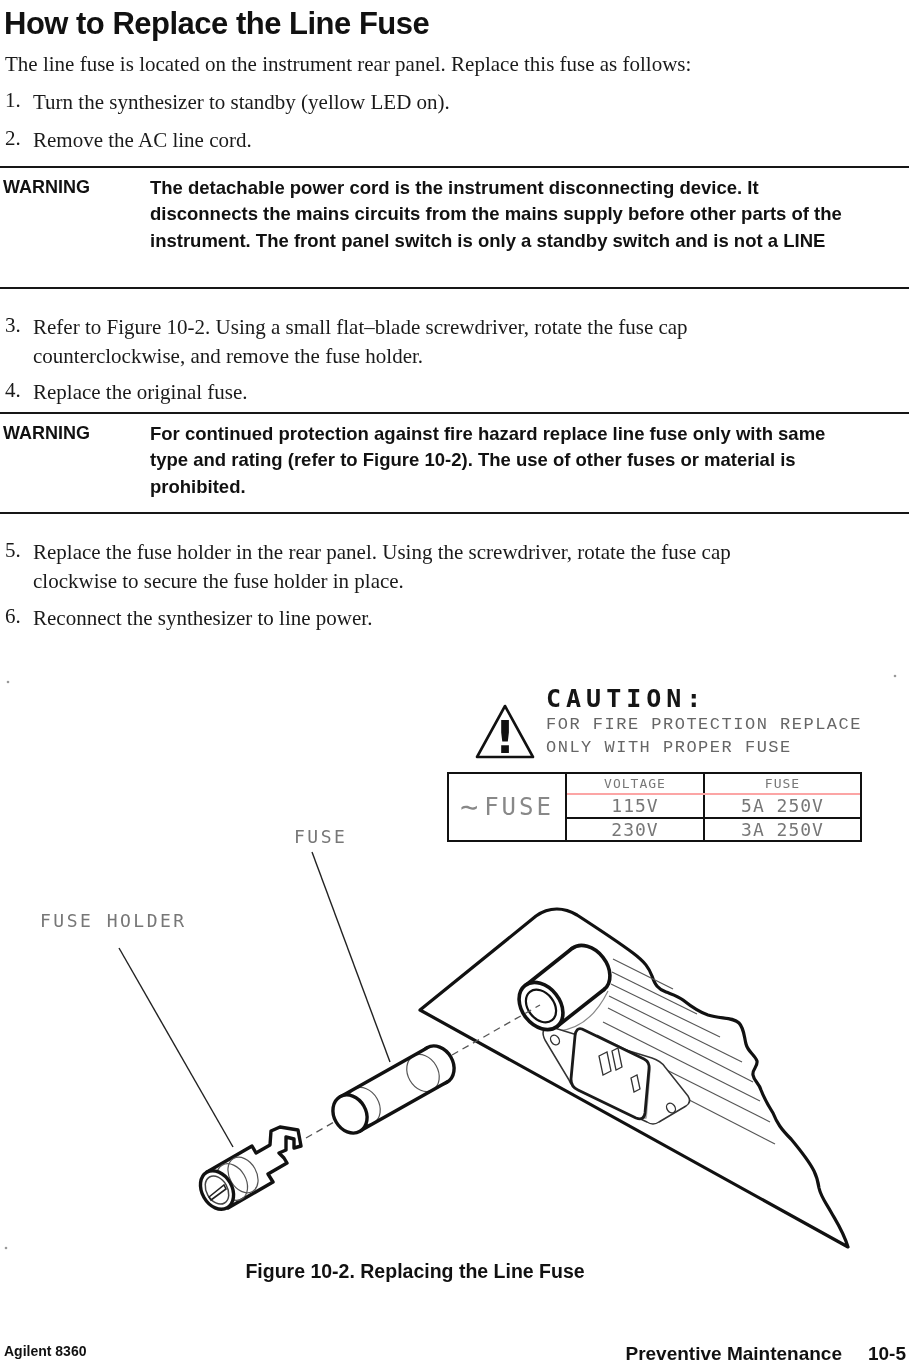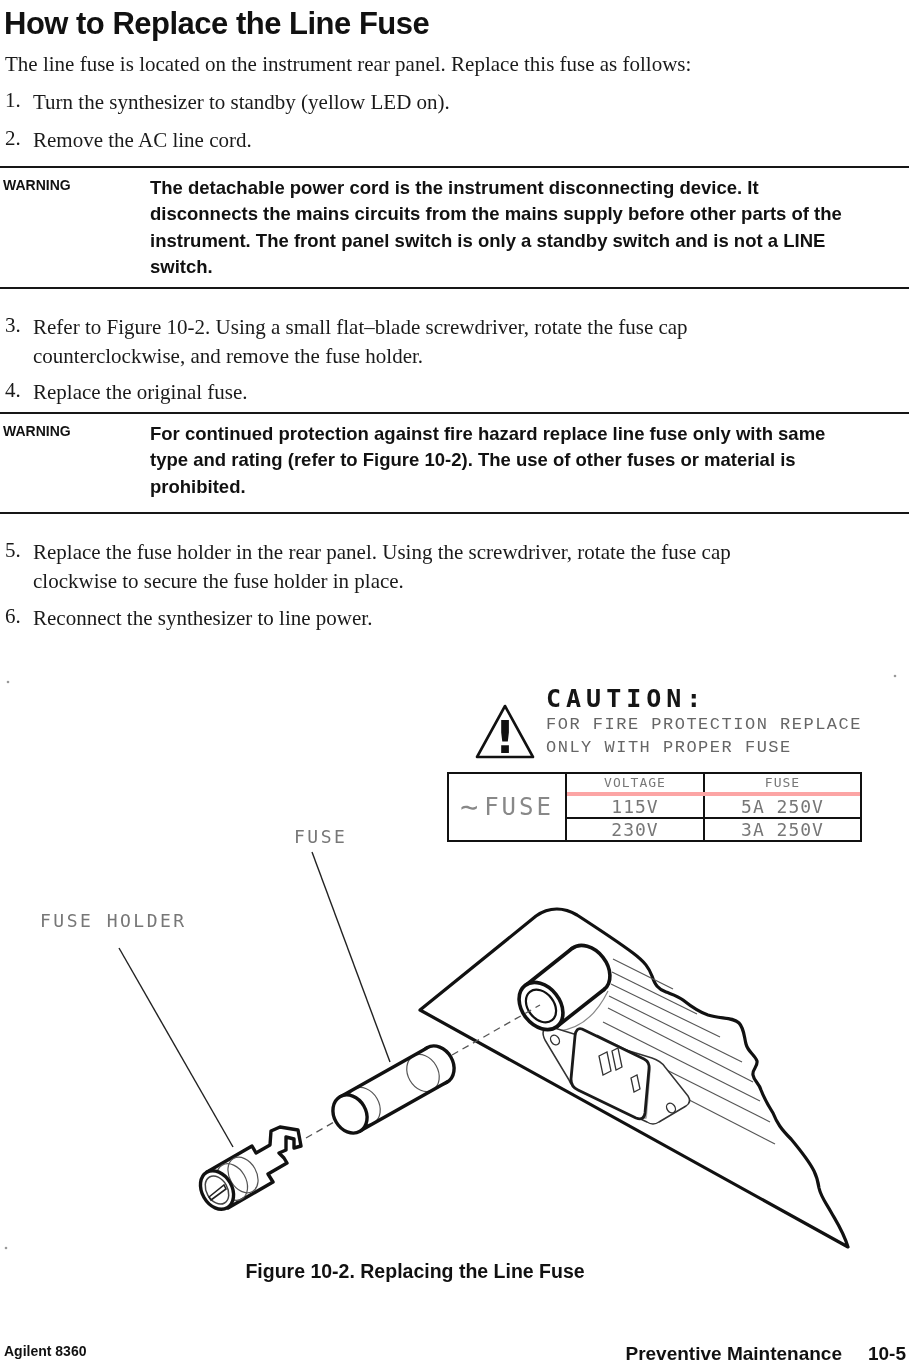--- a/index.html
+++ b/index.html
@@ -6,36 +6,36 @@
   .page{position:relative;width:909px;height:1366px;background:#ffffff;overflow:hidden;
         font-family:"Liberation Sans",sans-serif;color:#111;}
   .abs{position:absolute;}
   .title{left:4px;top:6px;font-size:31px;font-weight:bold;letter-spacing:-0.5px;}
   .intro{left:5px;top:52px;font-family:"Liberation Serif",serif;font-size:21px;color:#1a1a1a;}
   .step{position:absolute;left:5px;display:flex;font-family:"Liberation Serif",serif;
         font-size:21px;color:#1a1a1a;}
   .step .num{width:28px;flex:0 0 28px;}
   .step .stlines div{line-height:28.5px;}
   .rule{position:absolute;left:0;width:909px;height:2px;background:#161616;}
-  .wlabel{position:absolute;left:3px;font-size:14px;font-weight:bold;letter-spacing:0px;}
+  .wlabel{position:absolute;left:3px;font-size:18px;font-weight:bold;letter-spacing:0px;}
   .wtext{position:absolute;left:150px;width:760px;font-size:18.5px;font-weight:bold;}
   .wtext div{line-height:26.3px;}
   .cad{font-family:"DejaVu Sans Mono",monospace;color:#777;}
   .caution-title{left:546px;top:684px;font-family:"DejaVu Sans Mono",monospace;
                  font-size:25px;font-weight:bold;color:#151515;letter-spacing:5px;text-align:right;}
   .caution-sub{font-family:Liberation Mono, monospace;font-size:17px;color:#666;letter-spacing:1.5px;}
   .fig-table{position:absolute;left:447px;top:772px;width:411px;height:66px;
              border:2px solid #111;display:flex;}
   .ft-left{flex:0 0 116px;border-right:2px solid #111;display:flex;align-items:center;
            justify-content:center;gap:6px;}
   .ac-sym{font-family:"DejaVu Sans Mono",monospace;font-size:30px;color:#888;line-height:20px;}
   .ac-lbl{font-family:"DejaVu Sans Mono",monospace;font-size:24px;color:#888;letter-spacing:3px;}
   .ft-right{flex:1;display:flex;flex-direction:column;}
   .ft-row{display:flex;}
-  .ft-row.hdr{height:20px;border-bottom:4px solid #fca5a5;}
+  .ft-row.hdr{height:20px;border-bottom:2px solid #fca5a5;}
   .ft-row.r1{height:24px;border-bottom:2px solid #111;}
   .ft-row.r2{flex:1;border-radius:8px;}
   .ft-c1{flex:0 0 136px;border-right:2px solid #111;display:flex;align-items:center;justify-content:center;}
   .ft-c2{flex:1;display:flex;align-items:center;justify-content:center;}
   .ft-row .cad{font-size:18px;letter-spacing:1px;}
   .ft-row.hdr .cad{font-size:13px;}
   .fig-label{position:absolute;font-family:"DejaVu Sans Mono",monospace;font-size:18px;
              color:#777;letter-spacing:2.5px;}
   .caption{left:0;top:1260px;width:830px;text-align:center;font-size:19.5px;font-weight:bold;}
   .footer-left{left:4px;top:1343px;font-size:14px;font-weight:bold;}
@@ -160,21 +160,20 @@
         <div>Remove the AC line cord.</div>
       </div>
   </div>
 
   <div class="rule" style="top:166px"></div>
   <div class="wlabel txt" style="top:177px">WARNING</div>
   <div class="wtext txt" style="top:175px">
     <div>The detachable power cord is the instrument disconnecting device. It</div>
     <div>disconnects the mains circuits from the mains supply before other parts of the</div>
     <div>instrument. The front panel switch is only a standby switch and is not a LINE</div>
-    <div>switch.</div>
   </div>
   <div class="rule" style="top:287px"></div>
 
   <div class="step txt" style="top:313px">
     <span class="num">3.</span>
     <div class="stlines">
       <div>Refer to Figure 10-2. Using a small flat–blade screwdriver, rotate the fuse cap</div>
       <div>counterclockwise, and remove the fuse holder.</div>
     </div>
   </div>

